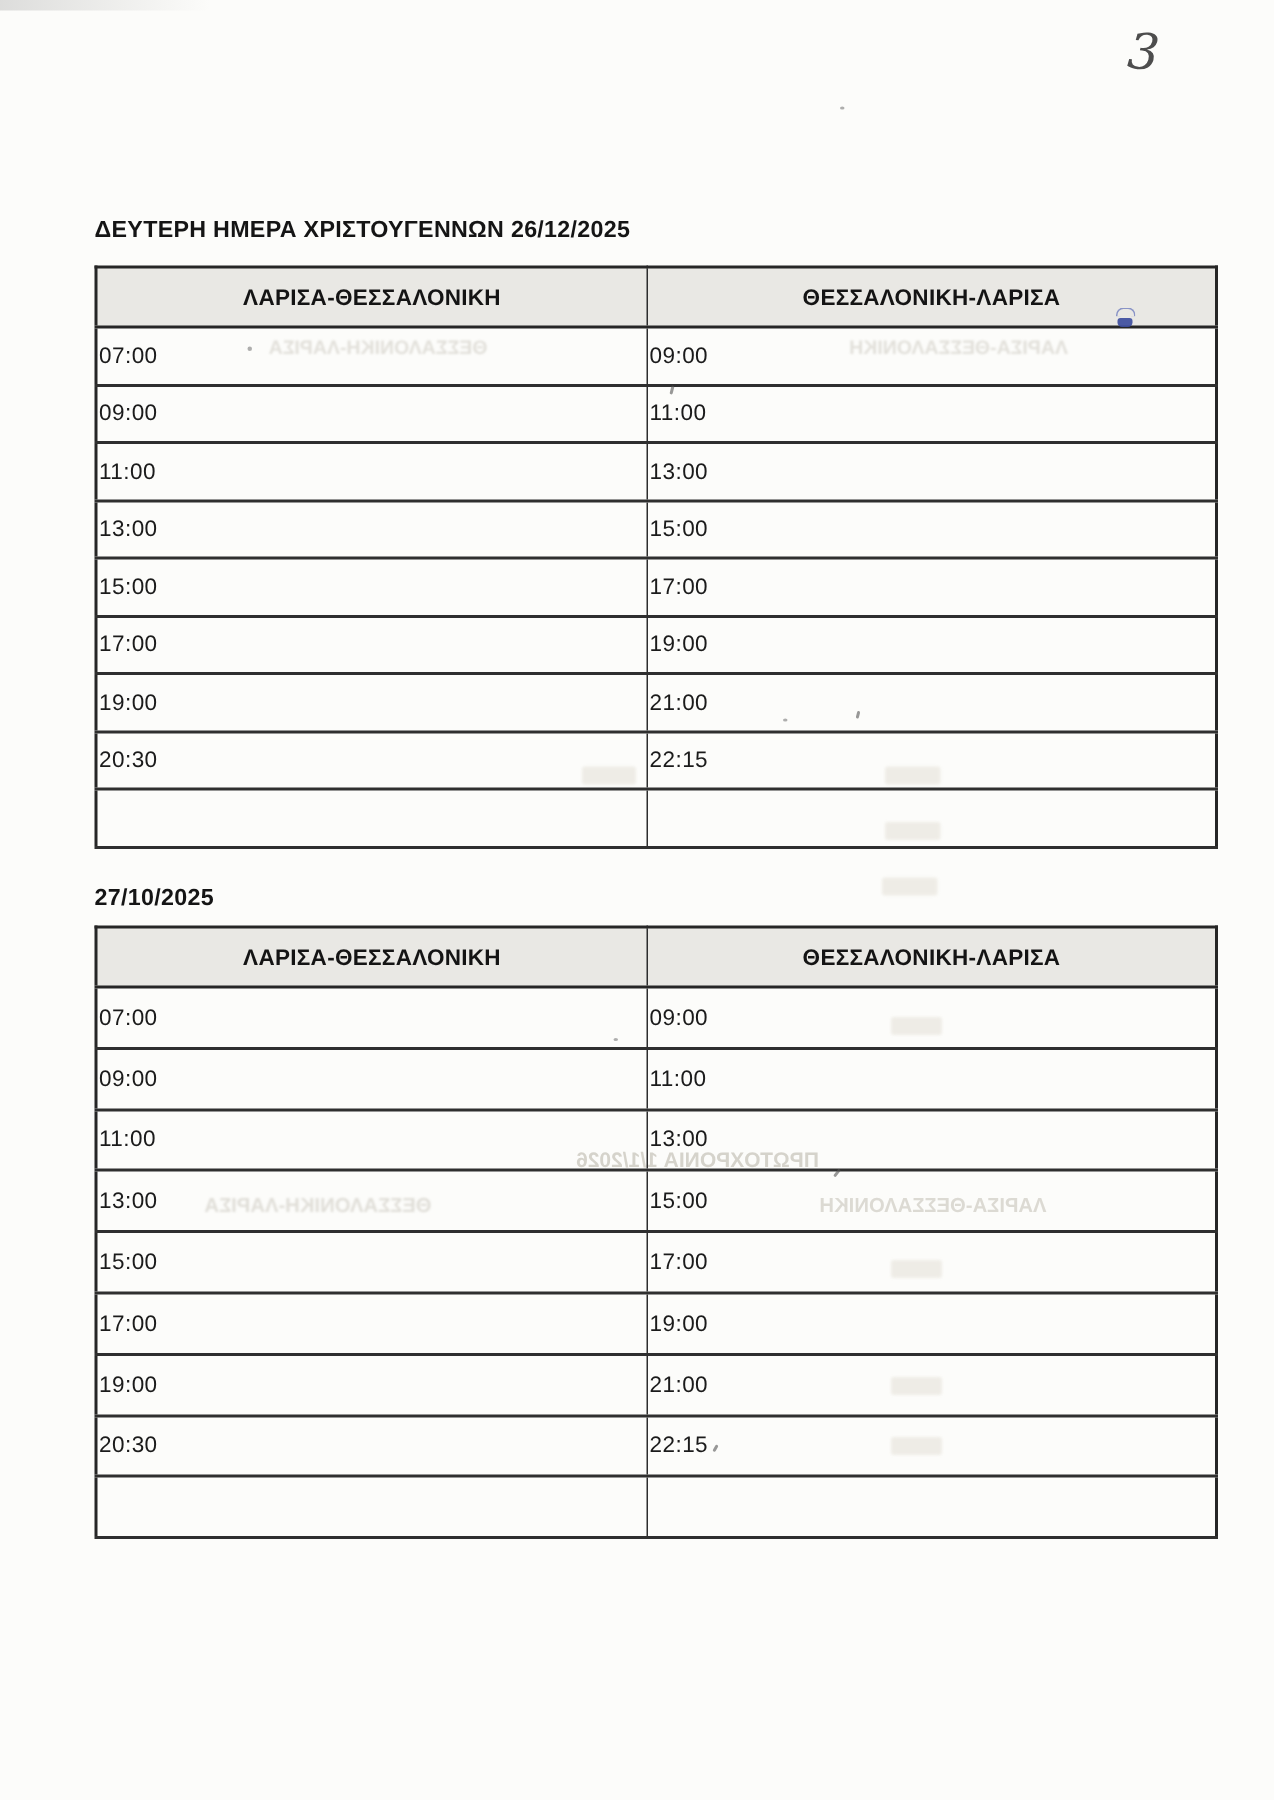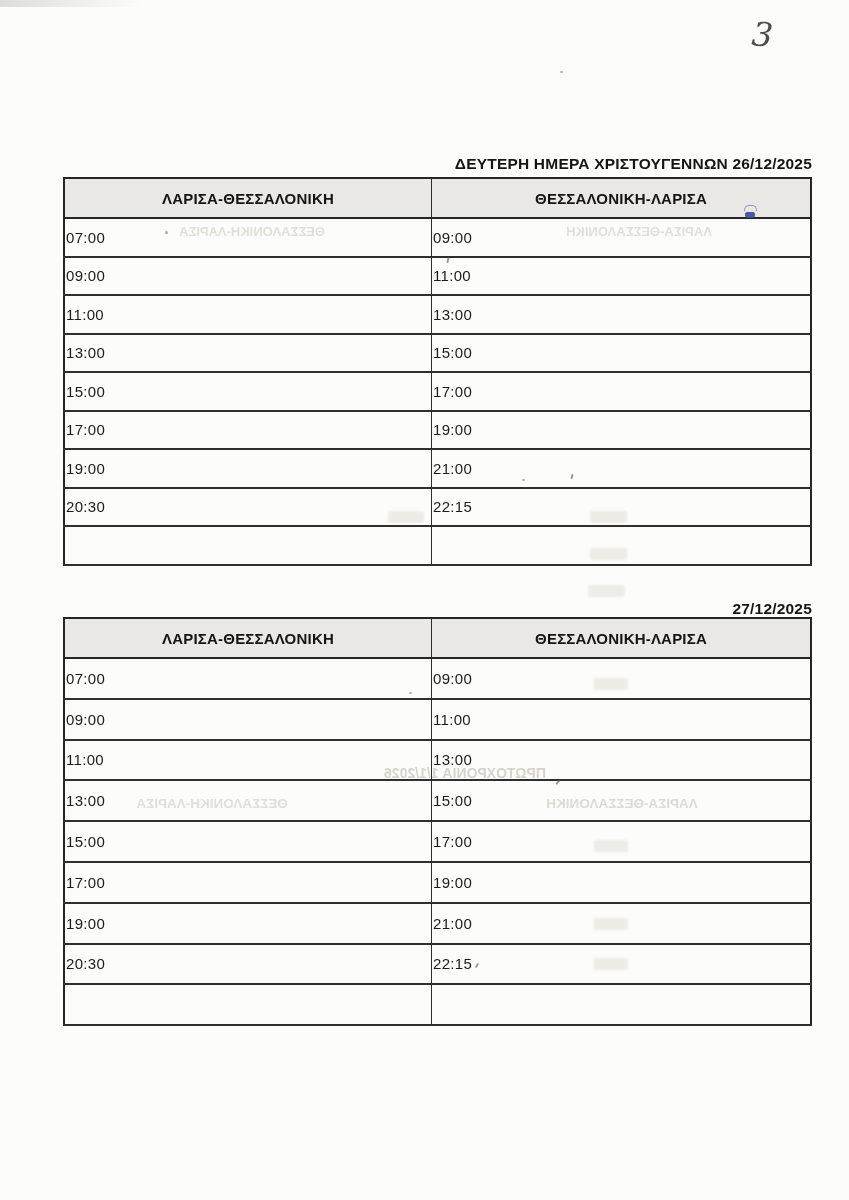--- a/index.html
+++ b/index.html
@@ -14,24 +14,23 @@
     position:absolute;left:0;top:0;width:140px;height:7px;
     background:linear-gradient(to right, rgba(140,140,140,.28), rgba(140,140,140,0));
   }
   .handwritten-number{
     position:absolute;left:752px;top:18px;
     font-family:"DejaVu Serif",serif;font-style:italic;
     font-size:33px;color:#4d4d4d;transform:rotate(5deg);
     line-height:1;
   }
   .doc-title{
-    position:absolute;left:63px;width:749px;text-align:right;
+    position:absolute;left:63px;width:749px;text-align:left;
     font-weight:bold;font-size:15.5px;letter-spacing:.2px;color:#151515;
     white-space:nowrap;
-    margin-top:10px;
   }
   #title-1{top:145px;}
   #title-2{top:590px;}
   table.sched{
     position:absolute;left:63px;width:749px;
     border-collapse:collapse;table-layout:fixed;background:transparent;
     border:2.6px solid #262626;
   }
   #table-1{top:177px;}
   #table-2{top:617px;}
@@ -150,21 +149,21 @@
           <td>20:30</td>
           <td>22:15</td>
         </tr>
       <tr>
           <td></td>
           <td></td>
         </tr>
     </tbody>
   </table>
 
-  <div class="doc-title" id="title-2">27/12/2025</div>
+  <div class="doc-title" id="title-2">27/10/2025</div>
 
   <table class="sched" id="table-2">
     <colgroup>
         <col class="c1">
         <col class="c2">
       </colgroup>
     <thead>
       <tr>
         <th>ΛΑΡΙΣΑ-ΘΕΣΣΑΛΟΝΙΚΗ</th>
         <th>ΘΕΣΣΑΛΟΝΙΚΗ-ΛΑΡΙΣΑ</th>

